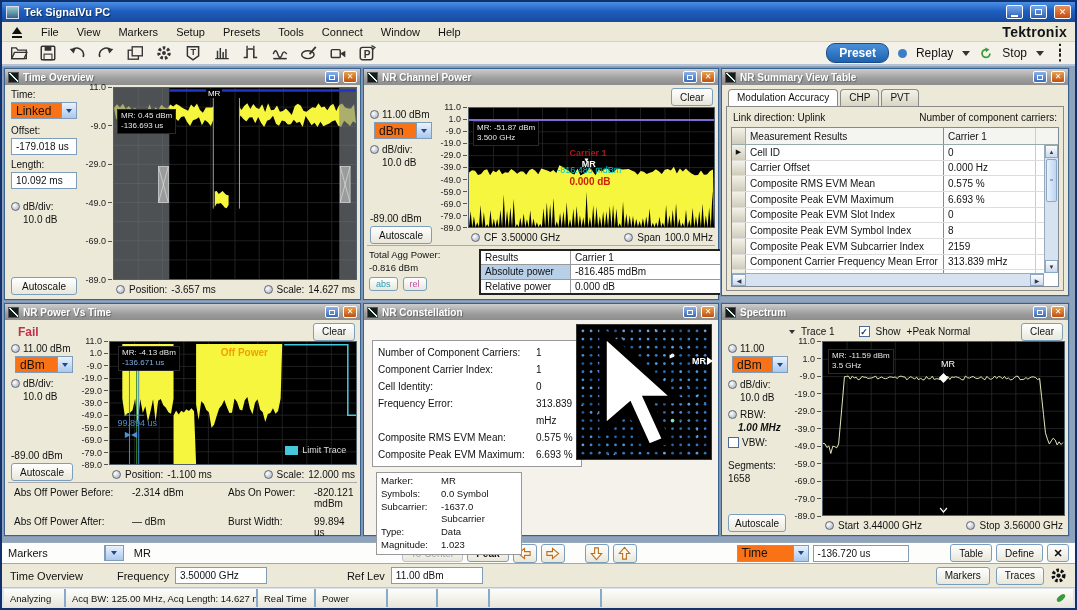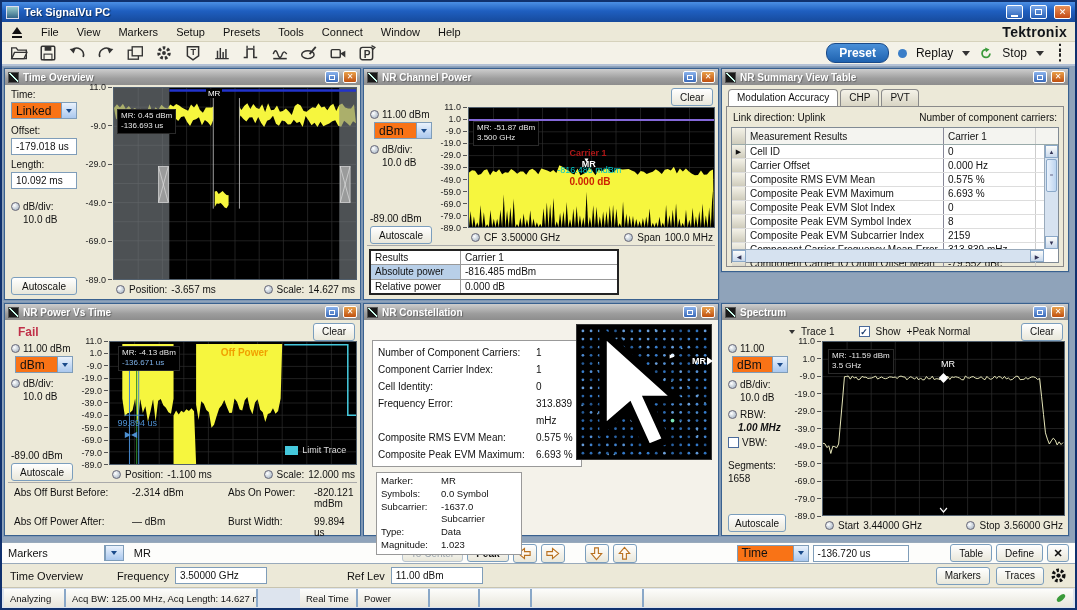--- a/index.html
+++ b/index.html
@@ -507,33 +507,41 @@
               <span>CF</span>
               <span>3.50000 GHz</span>
               <span class="grow"></span>
               <span class="knob"></span>
               <span>Span</span>
               <span>100.0 MHz</span>
             </div>
           </div>
         </div>
         <div class="cpres">
+          <div class="cpleft">
+            <div>Total Agg Power:</div>
+            <div>-0.816 dBm</div>
+            <div class="ab">
+              <span class="minibtn abs">abs</span>
+              <span class="minibtn rel">rel</span>
+            </div>
+          </div>
           <div class="cptable" id="cp-table">
               <div class="h">Results</div>
               <div class="h">Carrier 1</div>
               <div class="x hl">Absolute power</div>
               <div class="x">-816.485 mdBm</div>
               <div class="x">Relative power</div>
               <div class="x">0.000 dB</div>
             </div>
         </div>
       </div>
     </div>
 
-    <div class="panel" style="left:719px;top:2px;width:348px;height:204px">
+    <div class="panel" style="left:719px;top:2px;width:348px;height:228px">
       <div class="ptitle">
         <span class="picon"></span>
         <span class="txt">NR Summary View Table</span>
         <span class="pbtn rest">
             <span class="g-sq"></span>
           </span>
         <span class="pbtn close">✕</span>
       </div>
       <div class="pbody" style="padding:2px">
         <div class="tabs">
@@ -724,21 +732,21 @@
               <span>Position:</span>
               <span>-1.100 ms</span>
               <span class="grow"></span>
               <span class="knob"></span>
               <span>Scale:</span>
               <span>12.000 ms</span>
             </div>
           </div>
         </div>
         <div class="pvtres" id="pvt-results" style="grid-auto-flow: row; grid-template-rows: repeat(2, auto); grid-template-columns: 118px 96px 86px auto;">
-            <div class="c">Abs Off Burst Before:</div>
+            <div class="c">Abs Off Power Before:</div>
             <div class="c">-2.314 dBm</div>
             <div class="c">Abs On Power:</div>
             <div class="c">-820.121 mdBm</div>
             <div class="c">Abs Off Power After:</div>
             <div class="c">— dBm</div>
             <div class="c">Burst Width:</div>
             <div class="c">99.894 us</div>
           </div>
       </div>
     </div>
@@ -1288,21 +1296,21 @@
     <button class="btn">Traces</button>
     <svg class="gear-svg" viewBox="0 0 16 16">
         <circle cx="8" cy="8" r="5" fill="none" stroke="#111" stroke-width="3.2" stroke-dasharray="2.4 1.8"></circle>
         <circle cx="8" cy="8" r="2" fill="#111"></circle>
       </svg>
   </div>
 
   <div class="statusbar" id="status-cells">
       <div class="scell" style="width: 62px; flex: 0 0 auto;">Analyzing</div>
       <div class="scell" style="width: 192px; flex: 0 0 auto;">Acq BW: 125.00 MHz, Acq Length: 14.627 ms</div>
-      <div class="scell" style="width: 58px; flex: 0 0 auto; margin-left: 42px;">Real Time</div>
+      <div class="scell" style="width: 58px; flex: 0 0 auto;">Real Time</div>
       <div class="scell" style="width: 72px; flex: 0 0 auto;">Power</div>
       <div class="scell" style="width: 50px; flex: 0 0 auto;"></div>
       <div class="scell" style="width: 52px; flex: 0 0 auto;"></div>
       <div class="scell" style="width: 112px; flex: 0 0 auto;"></div>
       <div class="scell" style="flex: 1 1 0%; border-right: none; justify-content: flex-end;">
         <svg viewBox="0 0 12 12" width="12" height="12">
           <ellipse cx="6" cy="6" rx="5" ry="2.5" transform="rotate(-40 6 6)" fill="#3a9a3a"></ellipse>
         </svg>
       </div>
     </div>

